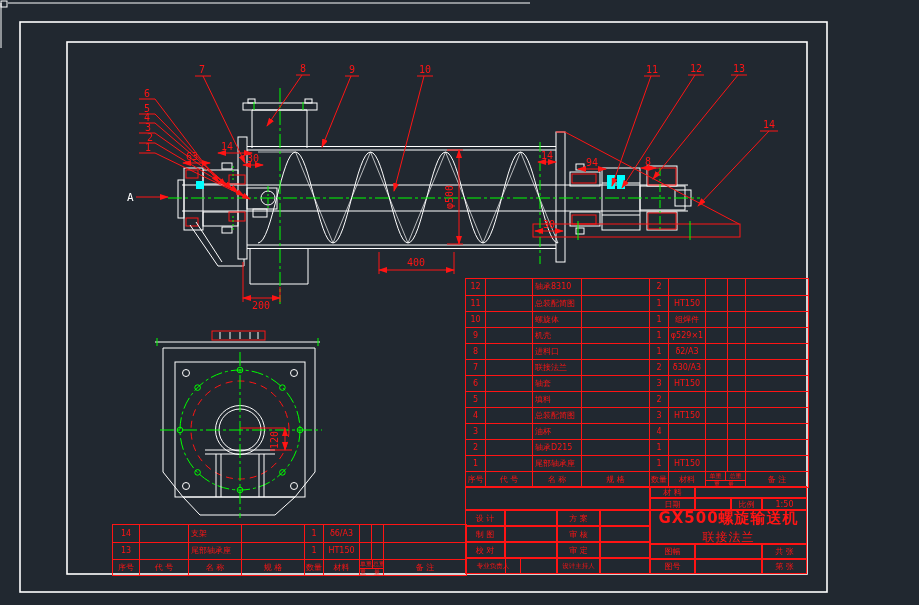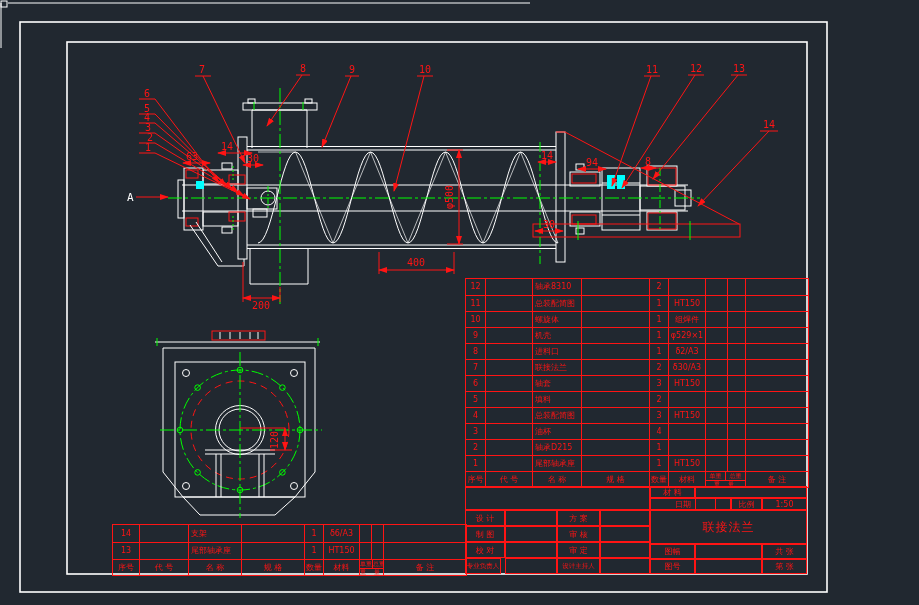--- a/index.html
+++ b/index.html
@@ -478,46 +478,47 @@
       <div class="wbot">重 量</div>
     </div>
     <div class="c" style="width:83px">备 注</div>
   </div>
 </div>
 
 <div class="tb">
   <div class="tbc" style="left:0;top:0;width:185px;height:24px"></div>
   <div class="tbc" style="left:185px;top:0;width:45px;height:12px">材 料</div>
   <div class="tbc" style="left:230px;top:0;width:112px;height:12px"></div>
-  <div class="tbc" style="left:185px;top:12px;width:66px;height:12px">日期</div>
+  <div class="tbc" style="left:185px;top:12px;width:45px;height:12px">日期</div>
   <div class="tbc" style="left:230px;top:12px;width:36px;height:12px"></div>
   <div class="tbc" style="left:266px;top:12px;width:31px;height:12px">比例</div>
   <div class="tbc" style="left:297px;top:12px;width:45px;height:12px">1:50</div>
 
   <div class="tbc" style="left:0;top:24px;width:40px;height:16px">设 计</div>
   <div class="tbc" style="left:40px;top:24px;width:52px;height:16px"></div>
   <div class="tbc" style="left:92px;top:24px;width:43px;height:16px">方 案</div>
   <div class="tbc" style="left:135px;top:24px;width:50px;height:16px"></div>
 
   <div class="tbc" style="left:0;top:40px;width:40px;height:16px">制 图</div>
   <div class="tbc" style="left:40px;top:40px;width:52px;height:16px"></div>
   <div class="tbc" style="left:92px;top:40px;width:43px;height:16px">审 核</div>
   <div class="tbc" style="left:135px;top:40px;width:50px;height:16px"></div>
 
   <div class="tbc" style="left:0;top:56px;width:40px;height:16px">校 对</div>
   <div class="tbc" style="left:40px;top:56px;width:52px;height:16px"></div>
   <div class="tbc" style="left:92px;top:56px;width:43px;height:16px">审 定</div>
   <div class="tbc" style="left:135px;top:56px;width:50px;height:16px"></div>
 
-  <div class="tbc small" style="left:0;top:72px;width:36px;height:16px">专业负责人</div>
+  <div class="tbc small" style="left:0;top:72px;width:56px;height:16px">专业负责人</div>
   <div class="tbc" style="left:40px;top:72px;width:52px;height:16px"></div>
   <div class="tbc small" style="left:92px;top:72px;width:43px;height:16px">设计主持人</div>
   <div class="tbc" style="left:135px;top:72px;width:50px;height:16px"></div>
 
   <div class="tbc ttl" style="left:185px;top:24px;width:157px;height:34px">
+    <div class="t1">GX500螺旋输送机</div>
     <div class="t2">联接法兰</div>
   </div>
 
   <div class="tbc" style="left:185px;top:58px;width:45px;height:15px">图幅</div>
   <div class="tbc" style="left:230px;top:58px;width:67px;height:15px"></div>
   <div class="tbc" style="left:297px;top:58px;width:45px;height:15px">共 张</div>
   <div class="tbc" style="left:185px;top:73px;width:45px;height:15px">图号</div>
   <div class="tbc" style="left:230px;top:73px;width:67px;height:15px"></div>
   <div class="tbc" style="left:297px;top:73px;width:45px;height:15px">第 张</div>
 </div>

